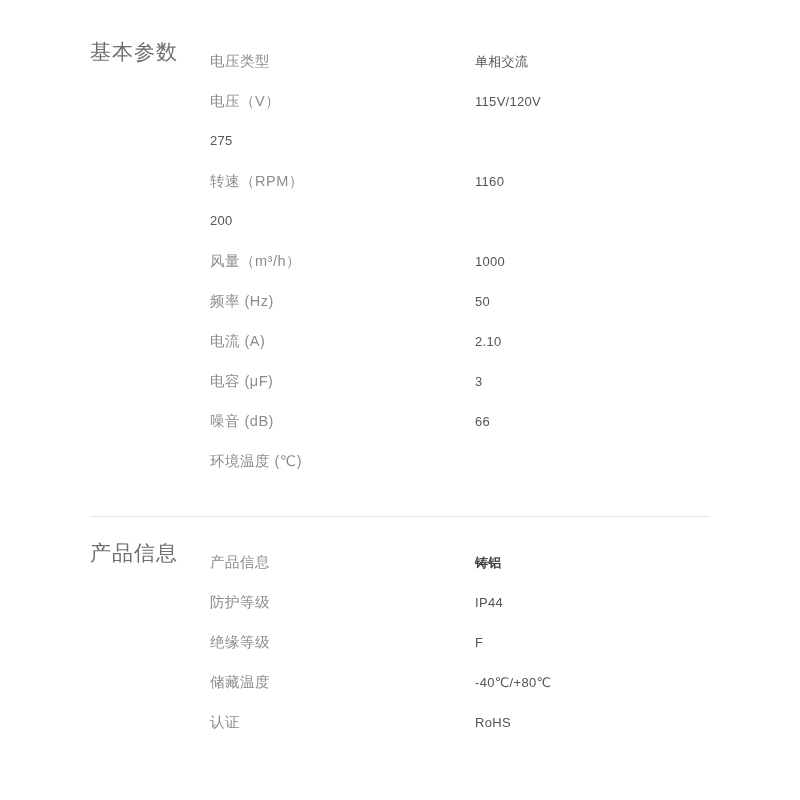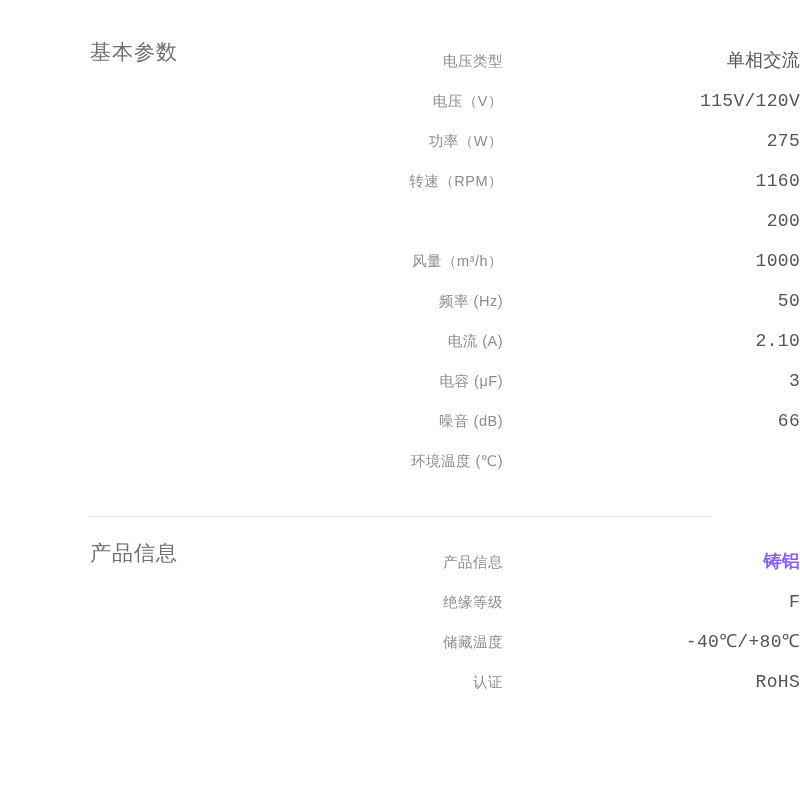--- a/index.html
+++ b/index.html
@@ -16,62 +16,59 @@
   }
   .page {
     position: relative;
     width: 800px;
     height: 800px;
     box-sizing: border-box;
   }
   .section {
     display: flex;
     align-items: flex-start;
-    gap: 28px;
   }
   .section-title {
     width: 210px;
     flex: 0 0 210px;
     padding-left: 90px;
     box-sizing: border-box;
     font-size: 21px;
     color: #6f6f6f;
     letter-spacing: 1px;
     line-height: 28px;
     font-weight: normal;
   }
   .spec-table {
     flex: 1 1 auto;
     padding-top: 3px;
-    text-align: right;
   }
   .spec-row {
     display: flex;
     align-items: baseline;
     height: 40px;
   }
   .spec-label {
     width: 265px;
     flex: 0 0 265px;
     font-size: 14.5px;
     color: #8c8c8c;
     letter-spacing: 0.5px;
     line-height: 40px;
   }
   .spec-value {
     flex: 1 1 auto;
-    font-size: 18px;
+    font-size: 13px;
     color: #555555;
     letter-spacing: 0.3px;
     line-height: 40px;
-    font-family: Liberation Mono, monospace;
   }
   .spec-value.strong {
     font-weight: bold;
-    color: #8b5cf6;
+    color: #404040;
   }
   #section-basic {
     padding-top: 38px;
   }
   #section-product {
     padding-top: 22px;
   }
   .divider {
     height: 1px;
     background: #e6e6e6;
@@ -91,21 +88,20 @@
         <div class="spec-label">电压类型</div>
         <div class="spec-value">单相交流</div>
       </div>
 
       <div class="spec-row">
         <div class="spec-label">电压（V）</div>
         <div class="spec-value">115V/120V</div>
       </div>
 
       <div class="spec-row">
-        <div class="spec-label">功率（W）</div>
         <div class="spec-value">275</div>
       </div>
 
       <div class="spec-row">
         <div class="spec-label">转速（RPM）</div>
         <div class="spec-value">1160</div>
       </div>
 
       <div class="spec-row">
         <div class="spec-value">200</div>
@@ -147,20 +143,24 @@
 
   <div class="section" id="section-product">
     <div class="section-title">产品信息</div>
     <div class="spec-table">
 
       <div class="spec-row">
         <div class="spec-label">产品信息</div>
         <div class="spec-value strong">铸铝</div>
       </div>
 
+      <div class="spec-row">
+        <div class="spec-label">防护等级</div>
+        <div class="spec-value">IP44</div>
+      </div>
 
       <div class="spec-row">
         <div class="spec-label">绝缘等级</div>
         <div class="spec-value">F</div>
       </div>
 
       <div class="spec-row">
         <div class="spec-label">储藏温度</div>
         <div class="spec-value">-40℃/+80℃</div>
       </div>

